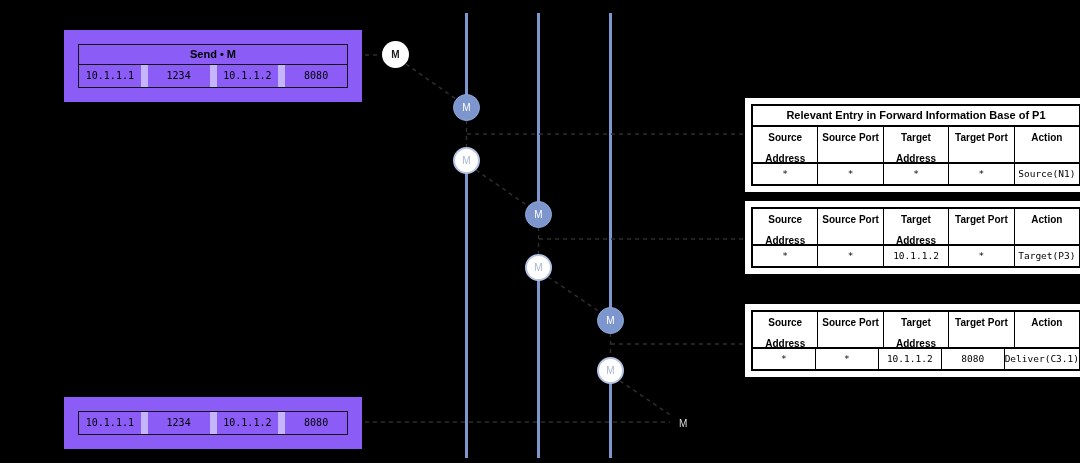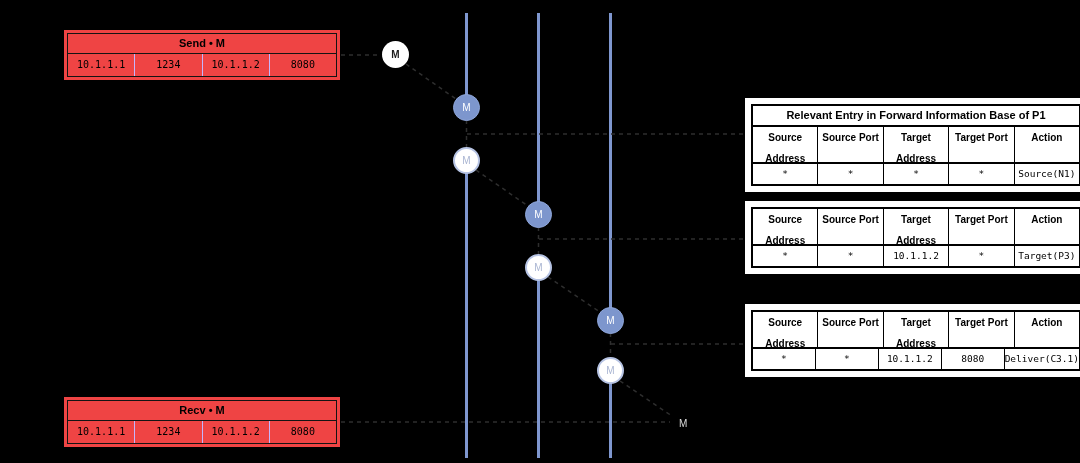--- a/index.html
+++ b/index.html
@@ -20,31 +20,31 @@
     display:flex; align-items:center; justify-content:center;
     font-size:10px; box-sizing:border-box; z-index:3;
   }
   .marker.solid   { background:#7d96cd; border:1px solid #8ea6da; color:#ffffff; }
   .marker.outline { background:#ffffff; border:2.5px solid #b6c3e3; color:#a9b5d2; }
   .marker.plain   { background:#ffffff; color:#1c1c1c; font-weight:600; }
 
   .floating-label { position:absolute; color:#dcdcdc; font-size:10px; z-index:3; }
 
   
-  .mini-table { position:absolute; left:64px; width:270px; background:#ef4444; padding:3px; z-index:2; }
+  .mini-table { position:absolute; left:64px; width:270px; background:#8b5cf6; padding:14px; z-index:2; }
   .mini-table .inner { border:1.5px solid #141414; }
   .mini-table .title {
     height:19px; line-height:19px; text-align:center; font-weight:bold;
     font-size:11px; color:#000; border-bottom:1.5px solid #141414;
   }
   .mini-table .cells { display:flex; }
   .mini-table .cell {
     flex:1; height:22px; line-height:22px; text-align:center;
     font-family:"DejaVu Sans Mono",monospace; font-size:10px; color:#000;
-    border-right:1px solid #c4b5fd;
+    border-right:7px solid #c4b5fd;
   }
   .mini-table .cell:last-child { border-right:none; }
 
   
   .fib { position:absolute; left:745px; width:330px; background:#fff; padding:6px; z-index:2; }
   .fib .inner { border:2px solid #000; }
   .fib .title {
     height:19px; line-height:19px; text-align:center; font-weight:bold;
     font-size:11px; color:#000; border-bottom:2px solid #000;
   }
@@ -98,21 +98,20 @@
         <div class="cell">10.1.1.1</div>
         <div class="cell">1234</div>
         <div class="cell">10.1.1.2</div>
         <div class="cell">8080</div>
       </div>
     </div>
   </div>
 
   <div class="mini-table" style="top:397px;">
     <div class="inner">
-      <div class="title">Recv • M</div>
       <div class="cells">
         <div class="cell">10.1.1.1</div>
         <div class="cell">1234</div>
         <div class="cell">10.1.1.2</div>
         <div class="cell">8080</div>
       </div>
     </div>
   </div>
 
   <div class="marker plain" style="left:382px; top:41px;">M</div>

